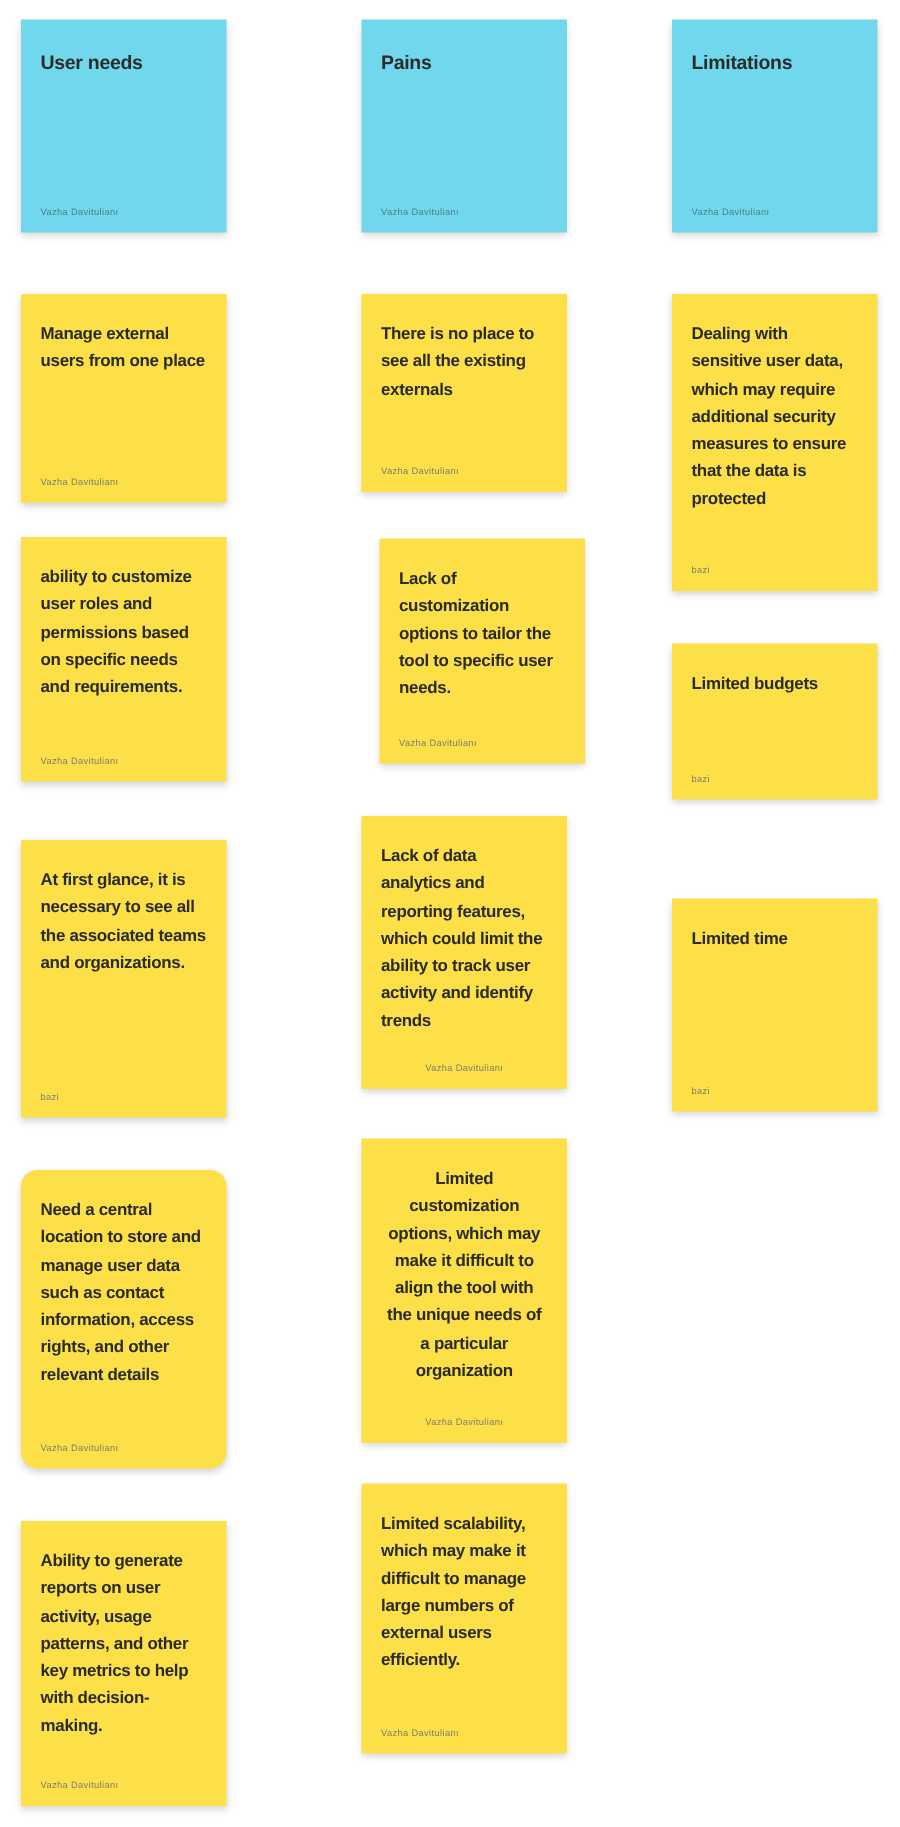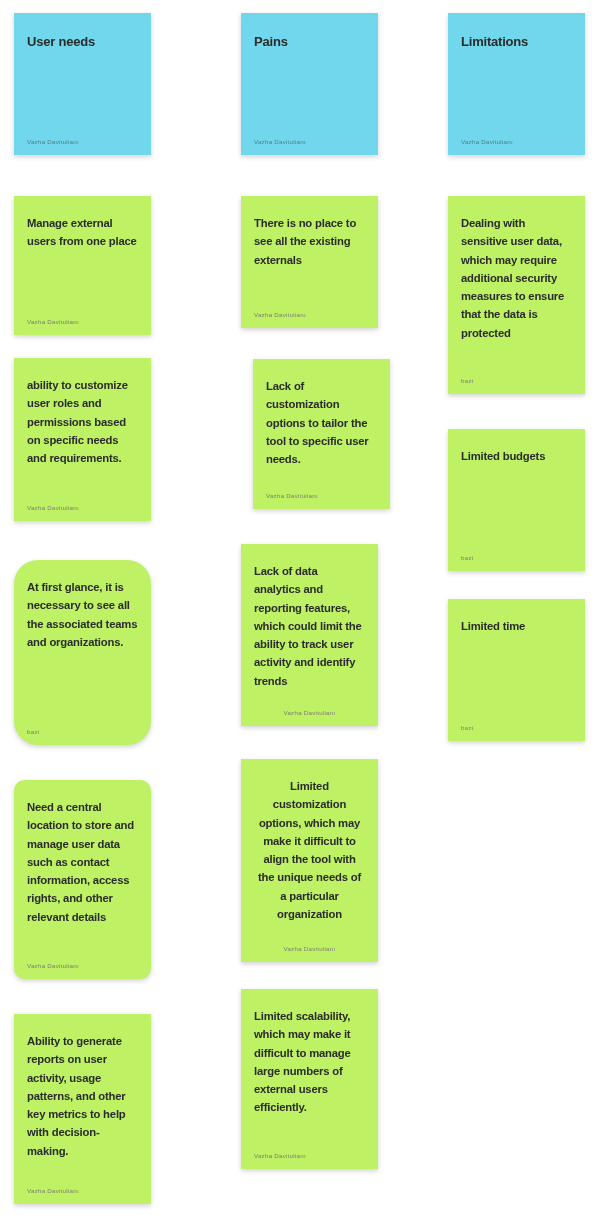--- a/index.html
+++ b/index.html
@@ -36,21 +36,21 @@
     padding: 18px 13px 10px 13px;
     box-shadow: 0 2px 5px rgba(0,0,0,0.18);
     display: flex;
     flex-direction: column;
     overflow: hidden;
   }
   .card.header {
     background: #71d7ec;
   }
   .card.note {
-    background: #bef264;
+    background: #fde047;
   }
   .card-title {
     font-weight: bold;
     color: #2b2b2b;
     letter-spacing: -0.2px;
     margin: 0;
     flex: 0 0 auto;
   }
   .card.header .card-title {
     font-size: 13px;
@@ -83,21 +83,21 @@
         <div class="card-author">Vazha Davitulianı</div>
       </div>
       <div class="card note" style="top: 196px; height: 139px;">
         <div class="card-title">Manage external users from one place</div>
         <div class="card-author">Vazha Davitulianı</div>
       </div>
       <div class="card note" style="top: 358px; height: 163px;">
         <div class="card-title">ability to customize user roles and permissions based on specific needs and requirements.</div>
         <div class="card-author">Vazha Davitulianı</div>
       </div>
-      <div class="card note" style="top: 560px; height: 185px; border-radius: 24px;">
+      <div class="card note" style="top: 560px; height: 185px;">
         <div class="card-title">At first glance, it is necessary to see all the associated teams and organizations.</div>
         <div class="card-author">bazi</div>
       </div>
       <div class="card note" style="top: 780px; height: 199px; border-radius: 11px;">
         <div class="card-title">Need a central location to store and manage user data such as contact information, access rights, and other relevant details</div>
         <div class="card-author">Vazha Davitulianı</div>
       </div>
       <div class="card note" style="top: 1014px; height: 190px; gap: 16px;">
         <div class="card-title">Ability to generate reports on user activity, usage patterns, and other key metrics to help with decision-making.</div>
         <div class="card-author">Vazha Davitulianı</div>
@@ -131,21 +131,21 @@
     </div>
     <div class="column col-2" style="left: 448px; width: 137px;">
       <div class="card header" style="top: 13px; height: 142px;">
         <div class="card-title">Limitations</div>
         <div class="card-author">Vazha Davitulianı</div>
       </div>
       <div class="card note" style="top: 196px; height: 198px;">
         <div class="card-title">Dealing with sensitive user data, which may require additional security measures to ensure that the data is protected</div>
         <div class="card-author">bazi</div>
       </div>
-      <div class="card note" style="top: 429px; height: 142px;">
+      <div class="card note" style="top: 429px; height: 104px;">
         <div class="card-title">Limited budgets</div>
         <div class="card-author">bazi</div>
       </div>
       <div class="card note" style="top: 599px; height: 142px;">
         <div class="card-title">Limited time</div>
         <div class="card-author">bazi</div>
       </div>
     </div>
   </div>
 

